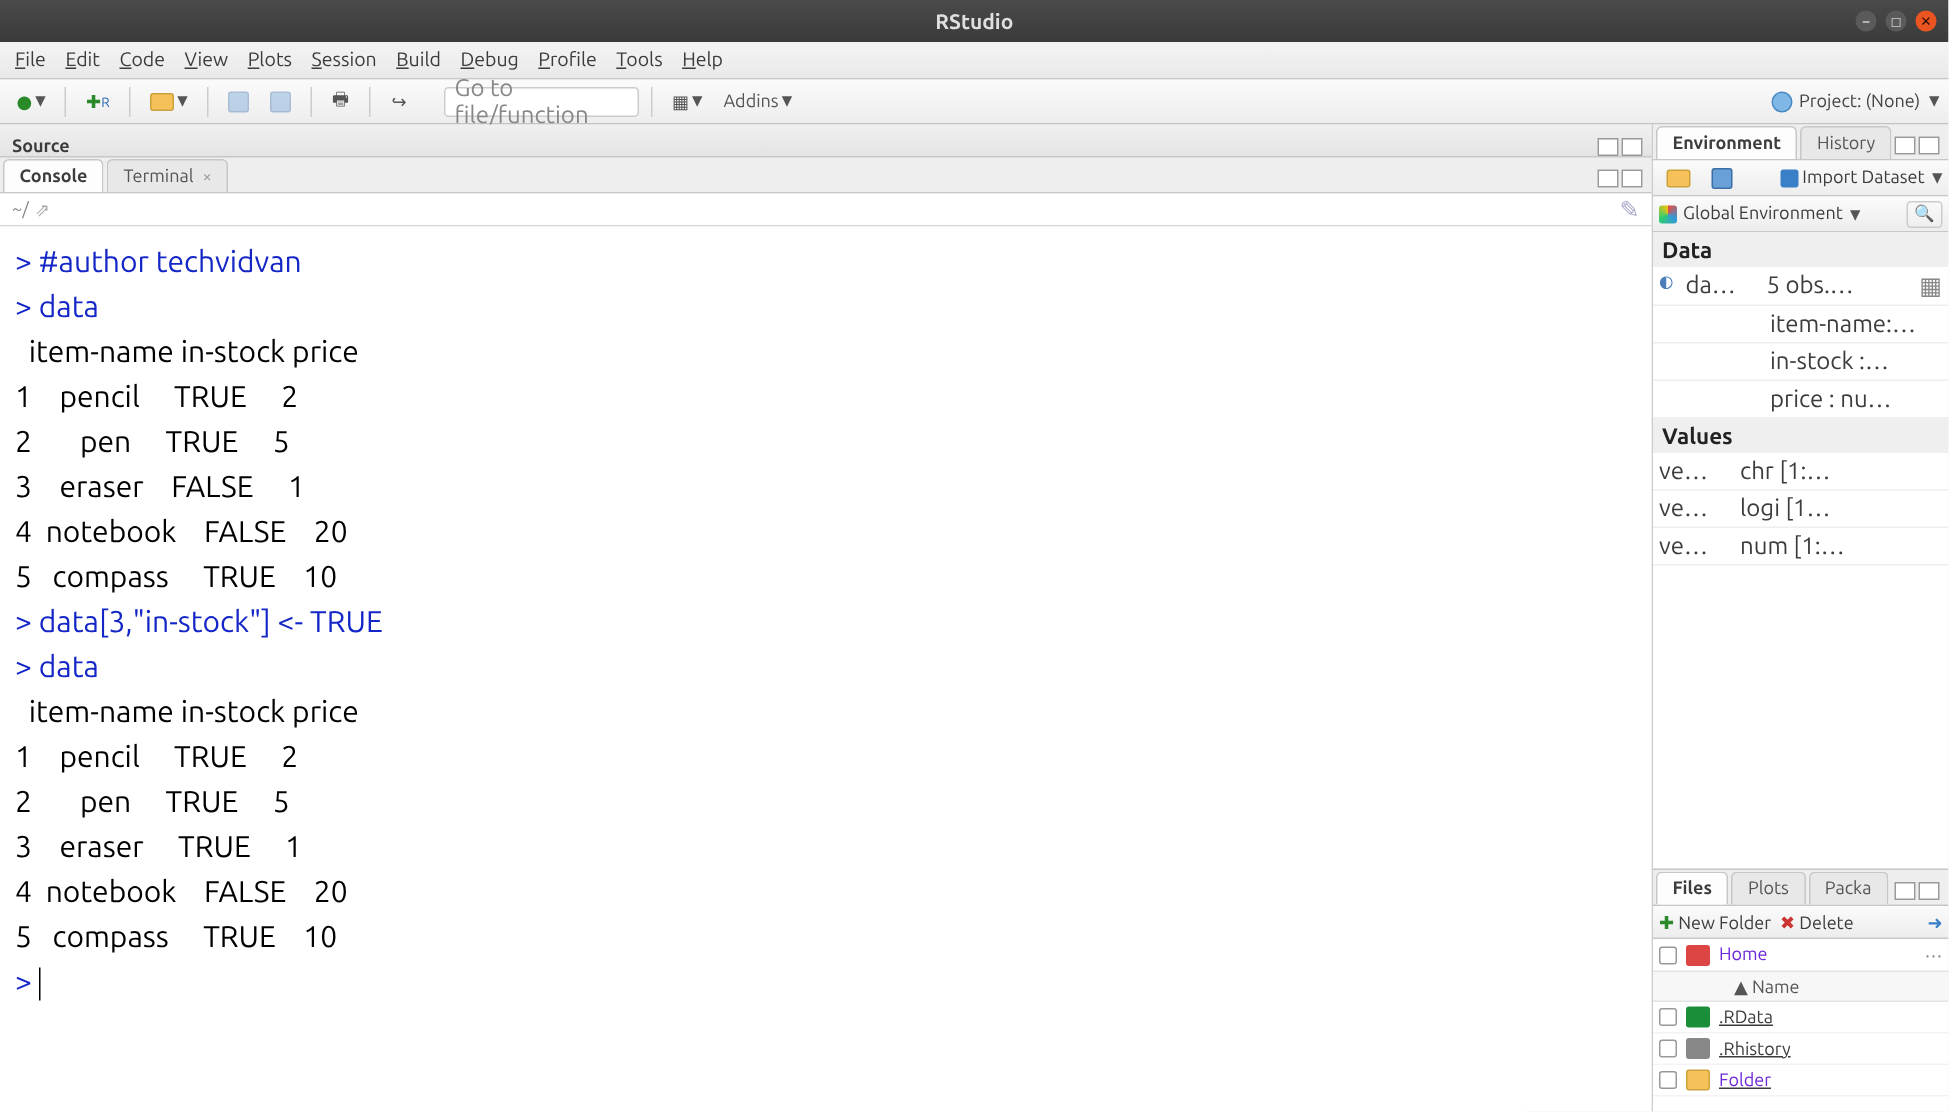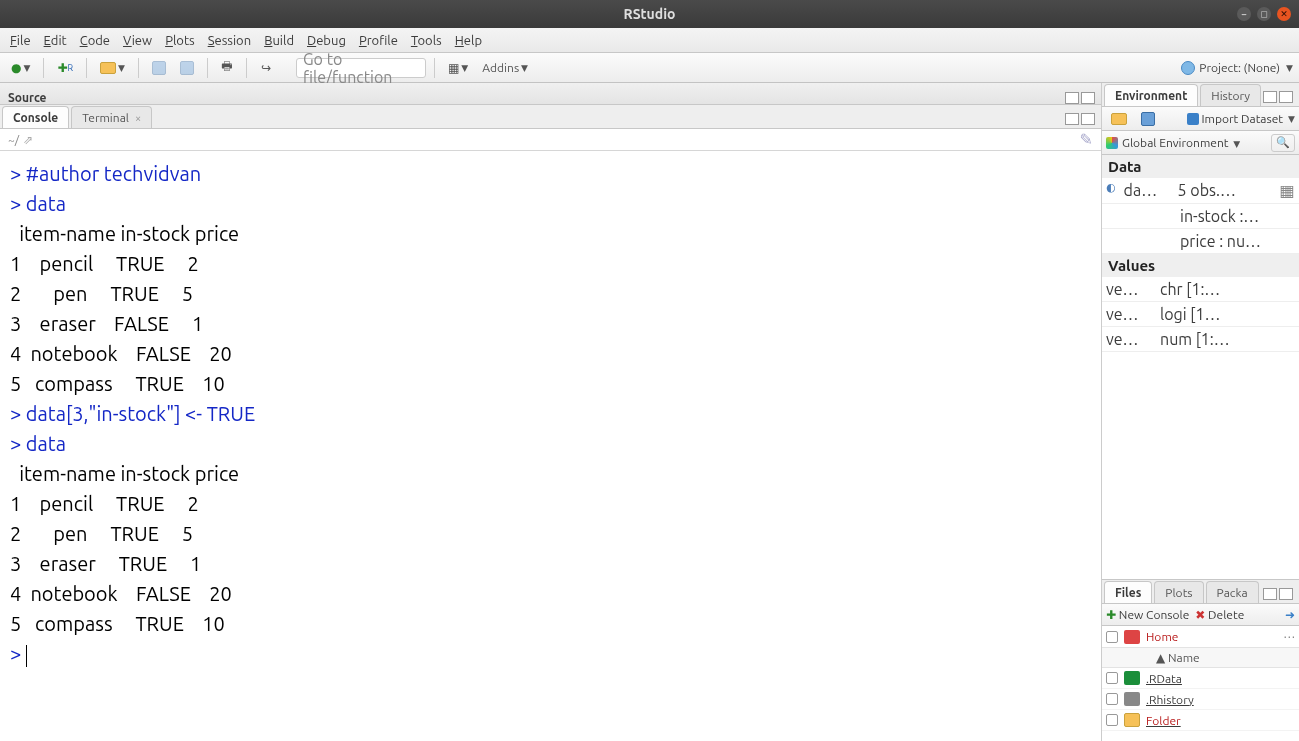--- a/index.html
+++ b/index.html
@@ -51,21 +51,21 @@
 .file-head{height:20px;background:#f7f7f7;border-bottom:1px solid #e3e3e3;display:flex;align-items:center;padding:0 4px;font-size:12px;color:#555;}
 .file-head .nm{margin-left:50px;}
 .file-list{flex:1;overflow:auto;background:#fff;font-size:12px;text-decoration:underline;}
 .file-row{display:flex;align-items:center;padding:3px 4px;gap:6px;border-bottom:1px solid #f3f3f3;}
 .chk{width:12px;height:12px;border:1px solid #999;border-radius:2px;}
 .fico{width:16px;height:14px;display:inline-block;border-radius:2px;}
 .fico.rdata{background:#1b8e3a;}
 .fico.rhist{background:#888;}
 .fico.folder{background:#f6c158;border:1px solid #caa23d;}
 .fico.home{background:#d44;}
-.link{color:#b91c1c;}
+.link{color:#6d28d9;}
 .folder-ico{width:16px;height:12px;display:inline-block;background:#f6c158;border:1px solid #caa23d;border-radius:2px;}
 .disk-ico{width:14px;height:14px;display:inline-block;background:#6aa0d8;border:1px solid #3a6ea5;border-radius:2px;}
 .green-plus{color:#2a8a2a;font-weight:bold;}
 .red-x{color:#c33;font-weight:bold;}
 .blue-arrow{color:#3a80c8;}
 .dd{font-size:9px;color:#555;margin-left:2px;}
 .brush{color:#9bb;font-size:16px;}
 </style>
 </head>
 <body>
@@ -198,20 +198,25 @@
         <div class="env-sec">Data</div>
         <div class="env-row">
           <span class="expand">◐</span>
           <span class="n">da…</span>
           <span class="v">5 obs.…</span>
           <span class="grid-ico">▦</span>
         </div>
         <div class="env-row">
           <span style="width: 14px;"></span>
           <span class="n"></span>
+          <span class="v">item-name:…</span>
+        </div>
+        <div class="env-row">
+          <span style="width: 14px;"></span>
+          <span class="n"></span>
           <span class="v">in-stock :…</span>
         </div>
         <div class="env-row">
           <span style="width: 14px;"></span>
           <span class="n"></span>
           <span class="v">price : nu…</span>
         </div>
         <div class="env-sec">Values</div>
         <div class="env-row">
           <span class="n">ve…</span>
@@ -237,21 +242,21 @@
           </div>
         <div class="tab inactive">
             <span>Packa</span>
           </div>
         <div class="controls">
           <span class="tiny-ico"></span>
           <span class="tiny-ico"></span>
         </div>
       </div>
       <div class="files-toolbar">
-        <span><span class="green-plus">✚</span> <span>New Console</span></span>
+        <span><span class="green-plus">✚</span> <span>New Folder</span></span>
         <span><span class="red-x">✖</span> <span>Delete</span></span>
         <span style="margin-left:auto" class="blue-arrow">➜</span>
       </div>
       <div class="home-row">
         <span class="chk"></span>
         <span class="fico home"></span>
         <span class="link">Home</span>
         <span style="margin-left:auto;color:#888">⋯</span>
       </div>
       <div class="file-head">

